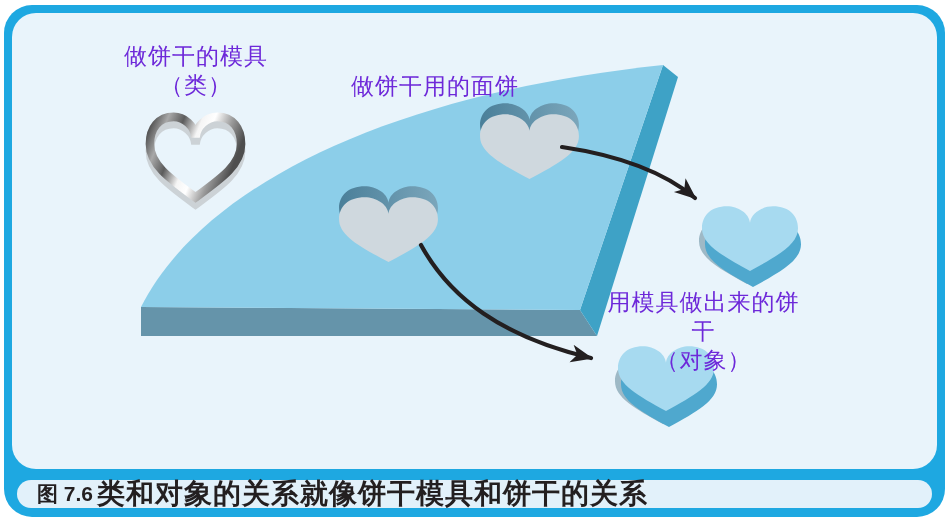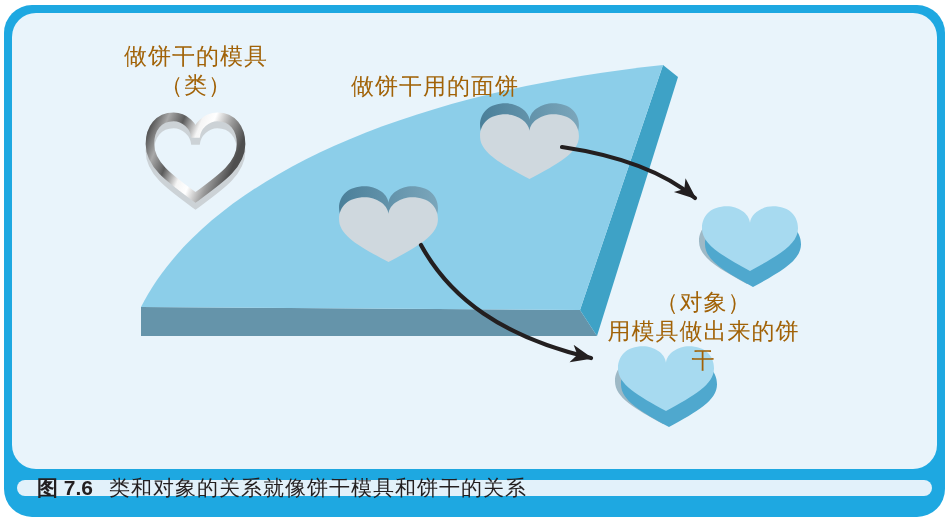--- a/index.html
+++ b/index.html
@@ -2,27 +2,27 @@
 <html><head>
 <meta charset="utf-8">
 <style>
   html,body{margin:0;padding:0;background:#ffffff;}
   .figure{position:relative;width:950px;height:519px;background:#ffffff;overflow:hidden;
           font-family:"Liberation Sans","DejaVu Sans",sans-serif;}
   .outer{position:absolute;left:4px;top:5px;width:941px;height:512px;
          background:#1ea8e1;border-radius:28px;}
   .panel-main{position:absolute;left:8px;top:8px;right:8px;height:456px;
               background:#e9f4fb;border-radius:24px;}
-  .panel-caption{position:absolute;left:13px;right:13px;top:475px;height:16px;
+  .panel-caption{position:absolute;left:13px;right:13px;top:475px;height:28px;
                  background:#e2f1fa;border-radius:14px;display:flex;align-items:center;
                  padding-left:20px;box-sizing:border-box;}
   .cap-num{font-weight:bold;font-size:21px;color:#231f20;}
-  .cap-text{font-weight:normal;font-size:21px;color:#231f20;margin-left:16px;letter-spacing:1px;}
+  .cap-text{font-weight:bold;font-size:28px;color:#231f20;margin-left:4px;letter-spacing:1px;}
   .diagram-svg{position:absolute;left:0;top:0;z-index:2;}
-  .lbl{position:absolute;z-index:3;text-align:center;color:#a16207;
+  .lbl{position:absolute;z-index:3;text-align:center;color:#6d28d9;
        font-size:23px;line-height:29px;letter-spacing:1px;}
   .lbl-mold{left:86px;top:42px;width:220px;}
   .lbl-dough{left:325px;top:72px;width:220px;}
   .lbl-cookie{left:596px;top:288px;width:215px;}
 </style>
 </head>
 <body>
 
 <div class="figure">
 
@@ -95,17 +95,17 @@
   </svg>
 
   <div class="lbl lbl-mold">
     <div>做饼干的模具</div>
     <div>（类）</div>
   </div>
   <div class="lbl lbl-dough">
     <div>做饼干用的面饼</div>
   </div>
   <div class="lbl lbl-cookie">
+    <div>用模具做出来的饼干</div>
     <div>（对象）</div>
-    <div>用模具做出来的饼干</div>
   </div>
 
 </div>
 
 </body></html>

